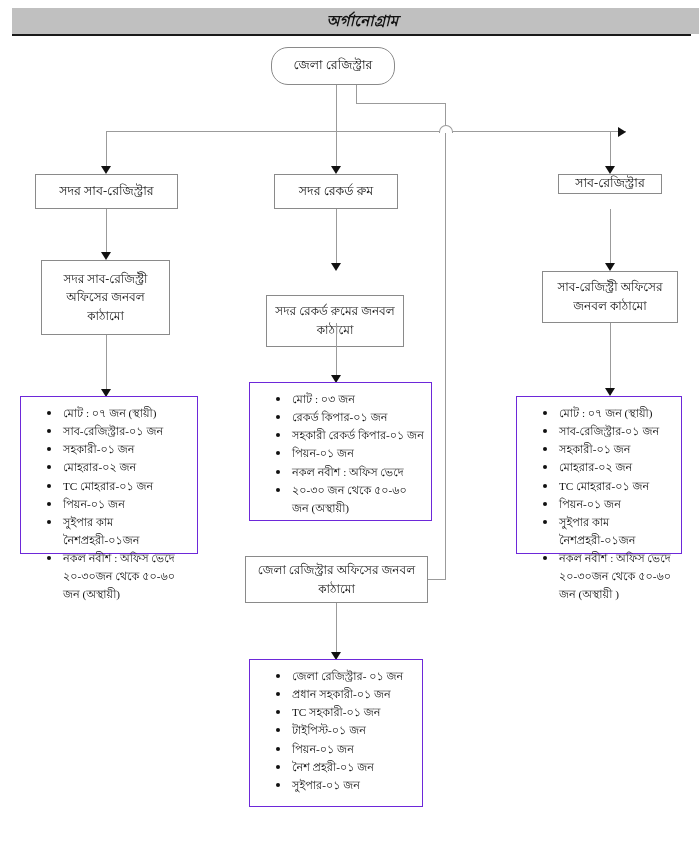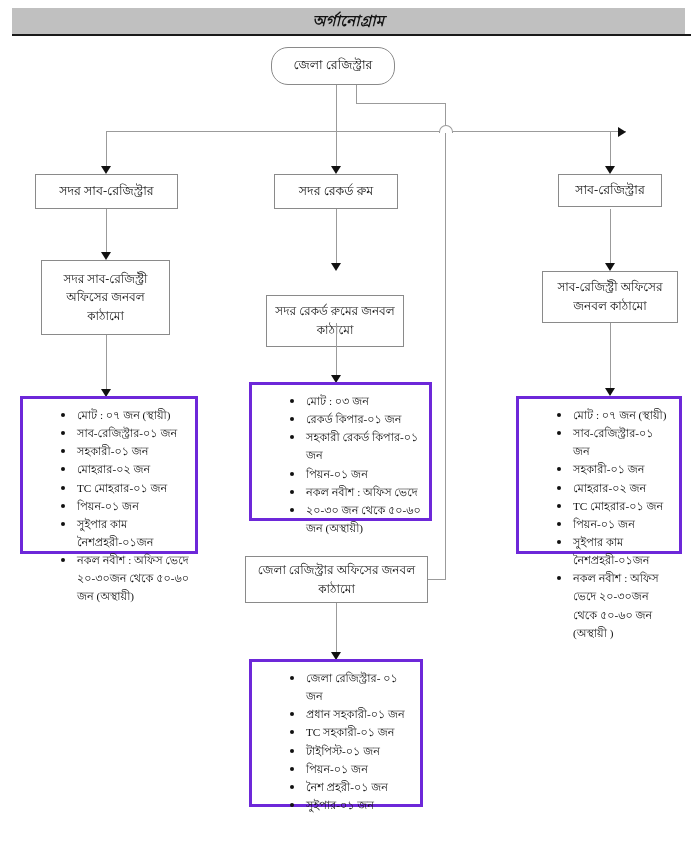--- a/index.html
+++ b/index.html
@@ -20,20 +20,21 @@
   .header-bar {
     position: absolute;
     left: 12px;
     top: 8px;
     width: 673px;
     height: 26px;
     background: #c0c0c0;
     display: flex;
     align-items: center;
     justify-content: center;
+    padding-left: 14px;
   }
   .header-title {
     font-size: 15px;
     font-weight: bold;
     font-style: italic;
     color: #111111;
     letter-spacing: 0.3px;
     white-space: nowrap;
   }
   .header-rule {
@@ -59,23 +60,23 @@
     font-size: 12.5px;
     line-height: 1.55;
     padding: 3px 6px;
   }
   .node.small { font-size: 12px; }
 
   
   .listbox {
     position: absolute;
     box-sizing: border-box;
-    border: 3px solid #6d28d9;
-    background: #ffffff;
-    padding: 7px 6px 7px 12px;
+    border: 1px solid #6d28d9;
+    background: #ffffff;
+    padding: 7px 6px 7px 0;
   }
   .listbox ul {
     margin: 0;
     padding: 0 0 0 26px;
     list-style: none;
   }
   .listbox li {
     position: relative;
     color: #111111;
     font-size: 11.2px;
@@ -176,21 +177,21 @@
   <div class="arrow-right" style="left:618px; top:127px;"></div>
 
   <div class="node" style="left:35px; top:174px; width:143px; height:35px;">
     <span>সদর সাব-রেজিস্ট্রার</span>
   </div>
 
   <div class="node" style="left:274px; top:174px; width:124px; height:35px;">
     <span>সদর রেকর্ড রুম</span>
   </div>
 
-  <div class="node" style="left:558px; top:174px; width:104px; height:33px;">
+  <div class="node" style="left:558px; top:174px; width:104px; height:20px;">
     <span>সাব-রেজিস্ট্রার</span>
   </div>
 
   <div class="ln-v" style="left:106px; top:209px; height:46px;"></div>
   <div class="arrow-down" style="left:101px; top:252px;"></div>
 
   <div class="ln-v" style="left:336px; top:209px; height:57px;"></div>
   <div class="arrow-down" style="left:331px; top:263px;"></div>
 
   <div class="ln-v" style="left:610px; top:209px; height:57px;"></div>

